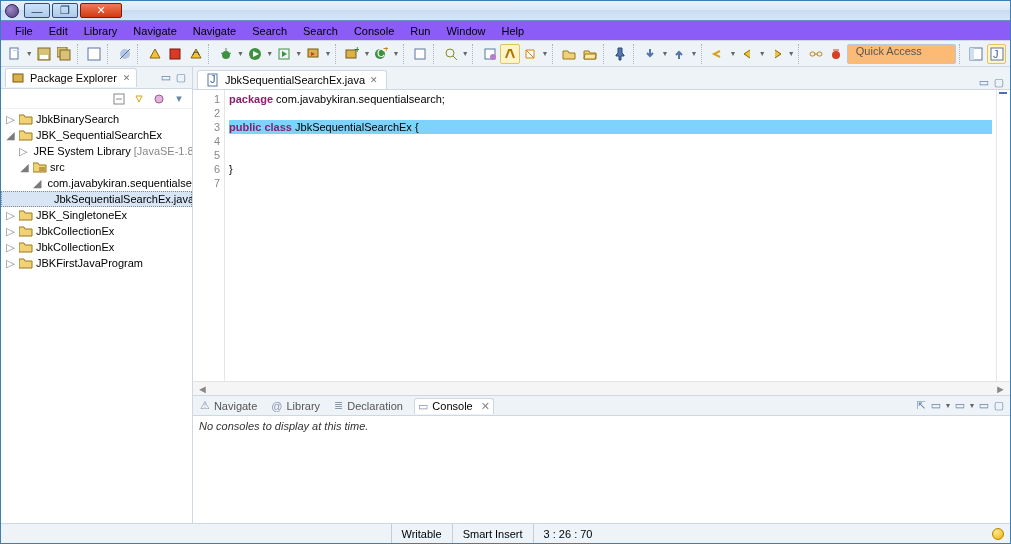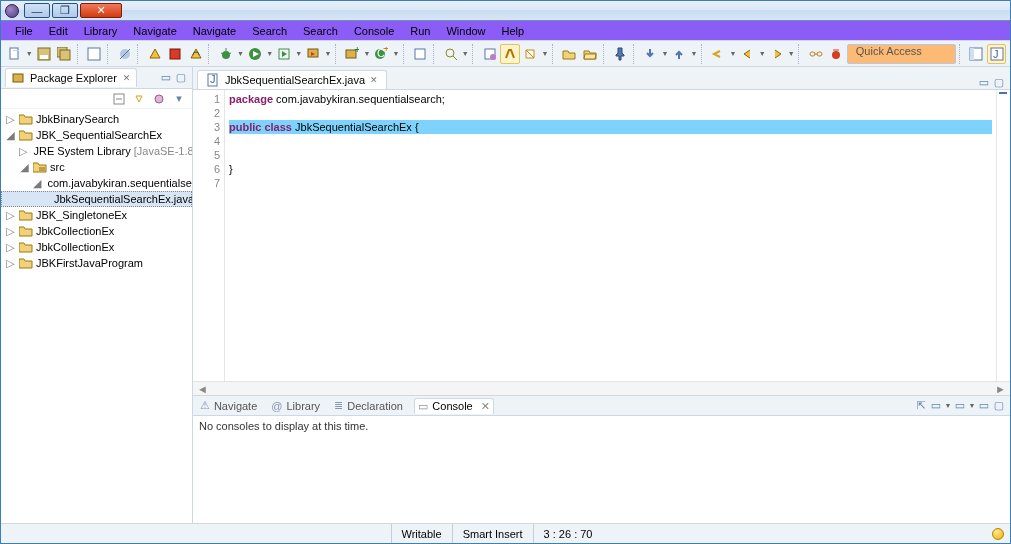--- a/index.html
+++ b/index.html
@@ -58,21 +58,21 @@
 .kw{color:#8a1f6c;font-weight:bold;}
 .ovr{width:14px;background:#fff;border-left:1px solid #e6e6e6;position:relative;}
 .ovr .mark{position:absolute;left:2px;width:8px;height:2px;background:#4d6fb3;}
 .hscroll{height:14px;background:#f5f5f5;border-top:1px solid #e3e3e3;display:flex;align-items:center;padding:0 4px;color:#888;font-size:8px;}
 
 
 .btm{height:128px;border-top:1px solid #cfd7e3;display:flex;flex-direction:column;background:#fff;}
 .btmtb{height:20px;display:flex;align-items:center;padding:0 4px;background:#eef3f8;border-bottom:1px solid #cfd7e3;gap:8px;}
 .btab{display:flex;align-items:center;gap:4px;color:#555;padding:1px 3px;}
 .btab.act{background:#fff;border:1px solid #cfd7e3;border-bottom:none;color:#000;border-radius:3px 3px 0 0;}
-.btxt{padding:4px 6px;color:#333;}
+.btxt{padding:4px 6px;color:#333;font-style:italic;}
 
 
 .status{height:20px;border-top:1px solid #cfd7e3;display:flex;align-items:center;background:#eef3f8;}
 .scell{border-left:1px solid #c3cddc;height:100%;display:flex;align-items:center;padding:0 10px;}
 .status .spacer{flex:1;}
 .bulb{margin-left:auto;margin-right:6px;width:12px;height:12px;border-radius:50%;background:radial-gradient(circle at 35% 30%,#ffe892,#f0b000);border:1px solid #b58500;}
 
 
 .ic{width:14px;height:14px;}
 .ic svg{width:100%;height:100%;display:block;}

